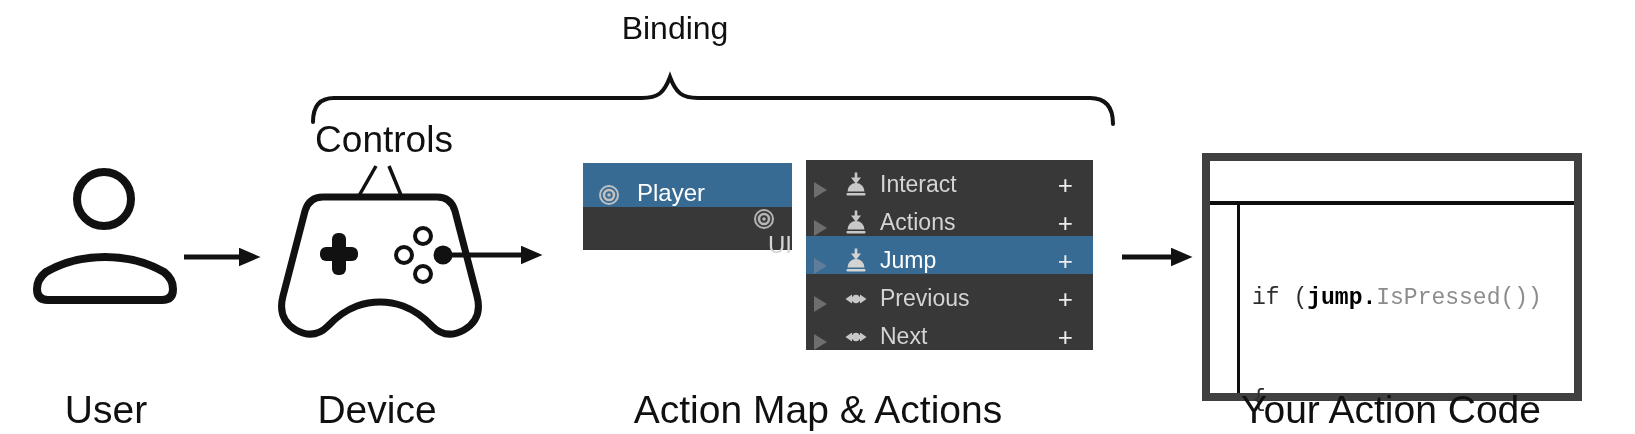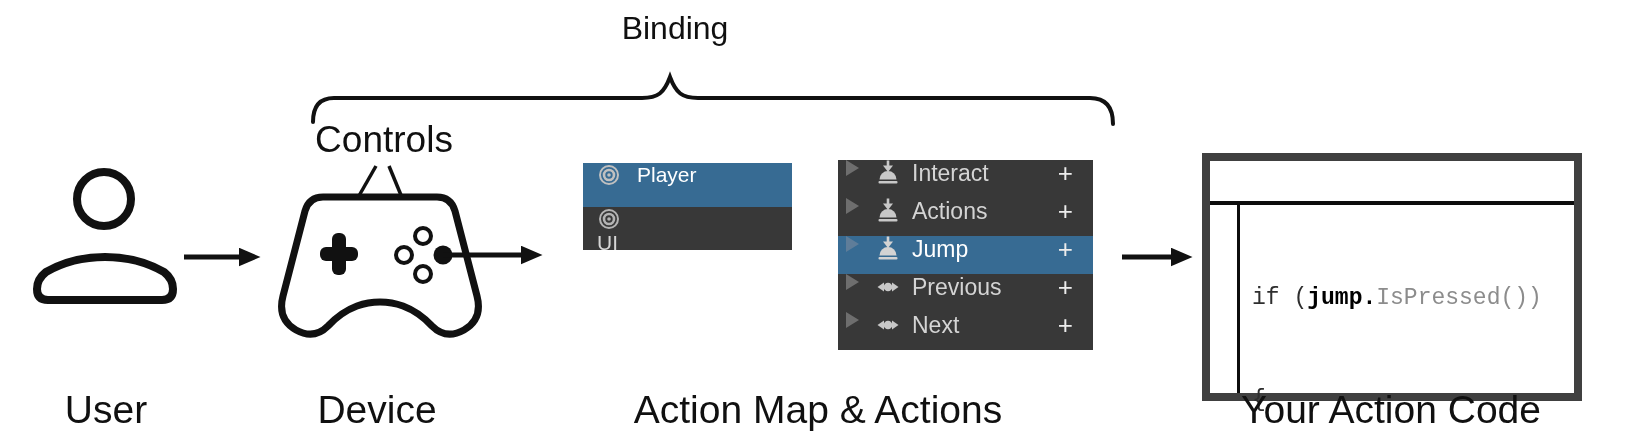--- a/index.html
+++ b/index.html
@@ -16,27 +16,27 @@
     position:absolute;transform:translateX(-50%);
     font-size:32px;color:#101010;white-space:nowrap;
   }
   .mid-label{
     position:absolute;transform:translateX(-50%);
     font-size:37px;color:#101010;white-space:nowrap;
   }
   
   .panel{position:absolute;display:flex;flex-direction:column;}
   .map-panel{left:583px;top:163px;width:209px;height:87px;}
-  .map-row{display:flex;align-items:flex-start;height:44px;padding-left:14px;box-sizing:border-box;
-           background:#383838;color:#d6d6d6;font-size:21px;}
+  .map-row{display:flex;align-items:flex-end;height:44px;padding-left:14px;box-sizing:border-box;
+           background:#383838;color:#d6d6d6;font-size:24px;}
   .map-row.selected{background:#376b93;color:#ffffff;}
   .map-row .ring-icon{margin-right:16px;flex:0 0 auto;display:block;}
   .actions-panel{left:806px;top:160px;width:287px;height:190px;}
-  .action-row{display:flex;align-items:flex-start;height:38px;box-sizing:border-box;
-              padding-left:8px;background:#383838;color:#d4d4d4;font-size:23px;margin-left:32px;}
+  .action-row{display:flex;align-items:flex-end;height:38px;box-sizing:border-box;
+              padding-left:8px;background:#383838;color:#d4d4d4;font-size:23px;}
   .action-row.selected{background:#376b93;color:#ffffff;}
   .foldout{width:0;height:0;border-top:8px solid transparent;border-bottom:8px solid transparent;
            border-left:13px solid #6e6e6e;margin-right:16px;flex:0 0 auto;}
   .action-row.selected .foldout{border-left-color:#5f7d99;}
   .action-icon{flex:0 0 auto;margin-right:11px;display:block;}
   .action-label{flex:1 1 auto;white-space:nowrap;overflow:hidden;}
   .plus{flex:0 0 auto;color:#ececec;font-size:26px;font-weight:400;padding:0 20px 0 6px;line-height:1;}
   
   .code-box{position:absolute;left:1202px;top:153px;width:380px;height:248px;
             box-sizing:border-box;border:8px solid #404040;background:#fff;}

